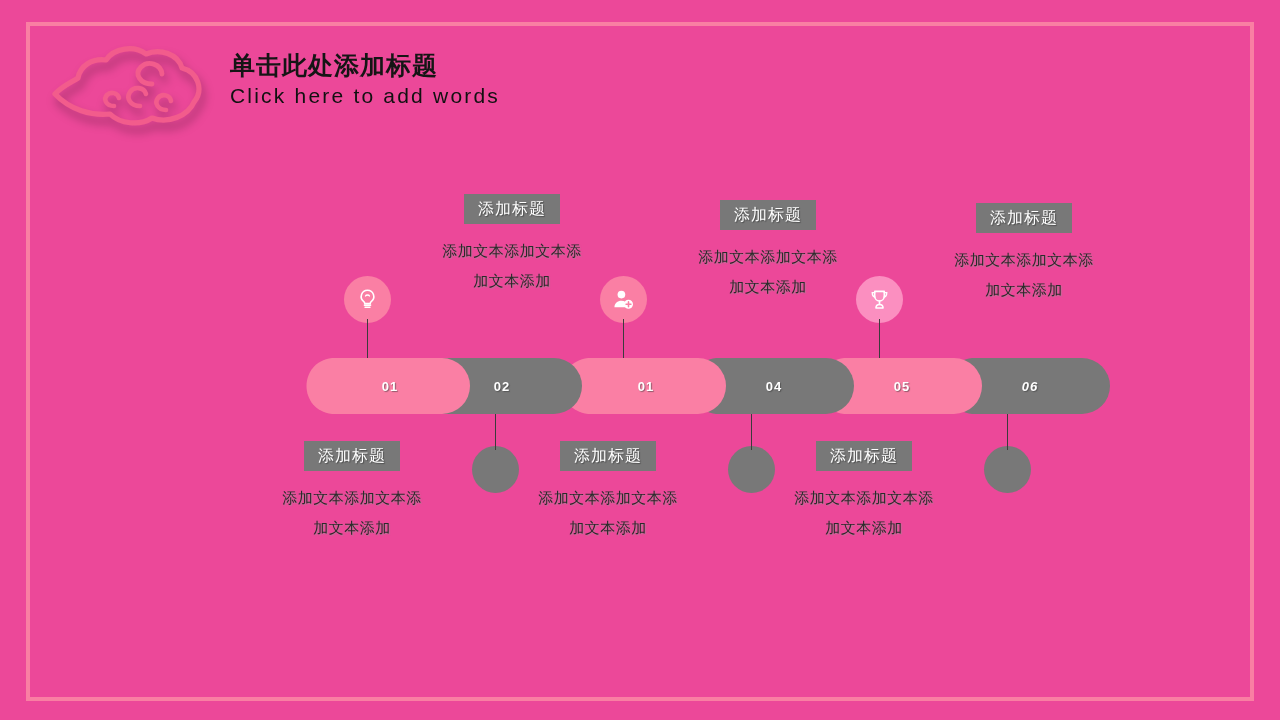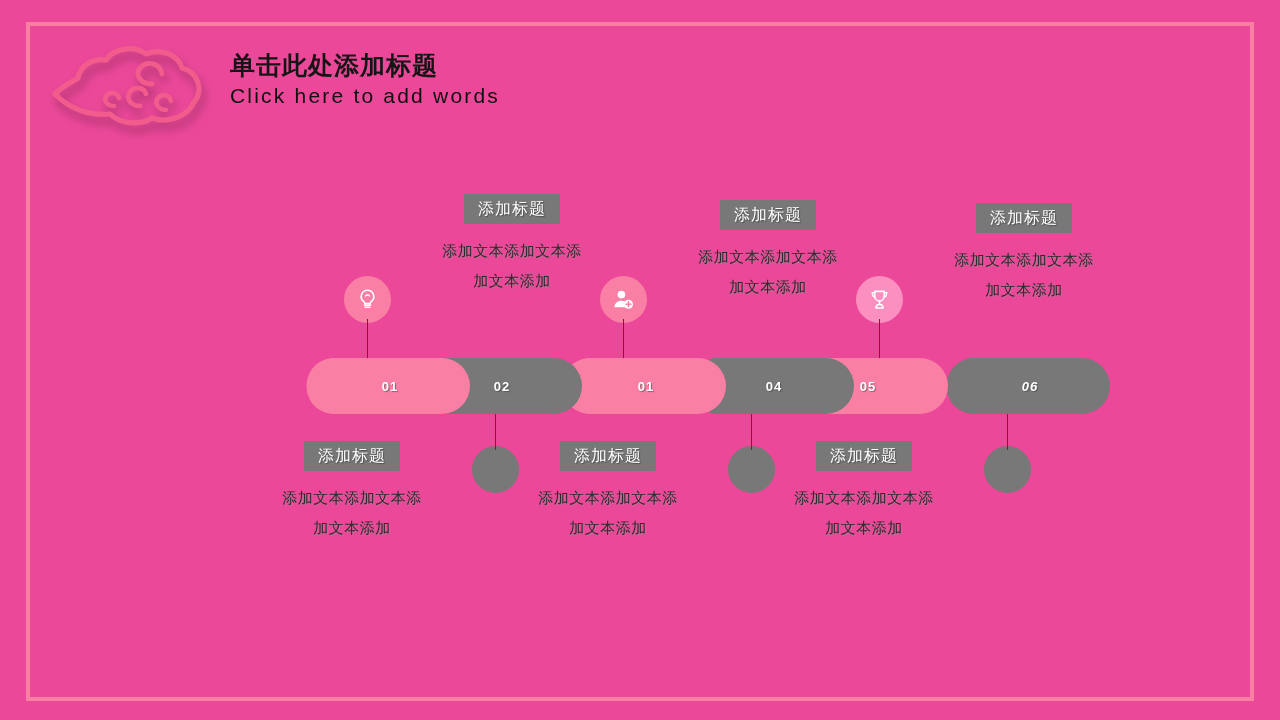--- a/index.html
+++ b/index.html
@@ -226,21 +226,21 @@
       <div class="pill" style="left: 932px; font-style: italic;">
         <svg width="178" height="56" viewBox="0 0 178 56">
        <path d="M 40 0
              L 150 0
              A 28 28 0 0 1 150 56
              L 40 56
              C 6 52 6 4 40 0 Z" fill="#787878"></path>
      </svg>
      <div class="pill-num">06</div>
       </div>
-      <div class="pill" style="left: 770px; text-align: center;">
+      <div class="pill" style="left: 804px; text-align: center;">
         <svg width="178" height="56" viewBox="0 0 178 56">
        <path d="M 40 0
              L 150 0
              A 28 28 0 0 1 150 56
              L 40 56
              C 6 52 6 4 40 0 Z" fill="#fa7fa4"></path>
      </svg>
      <div class="pill-num">05</div>
       </div>
       <div class="pill" style="left: 676px;">

